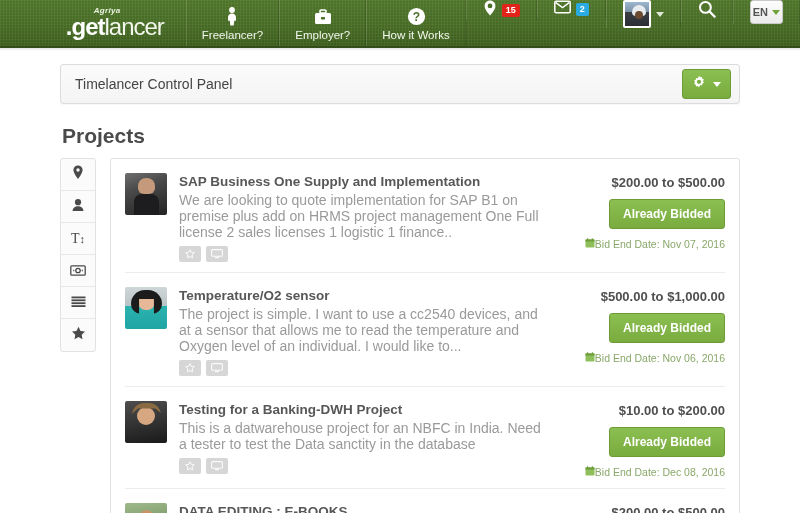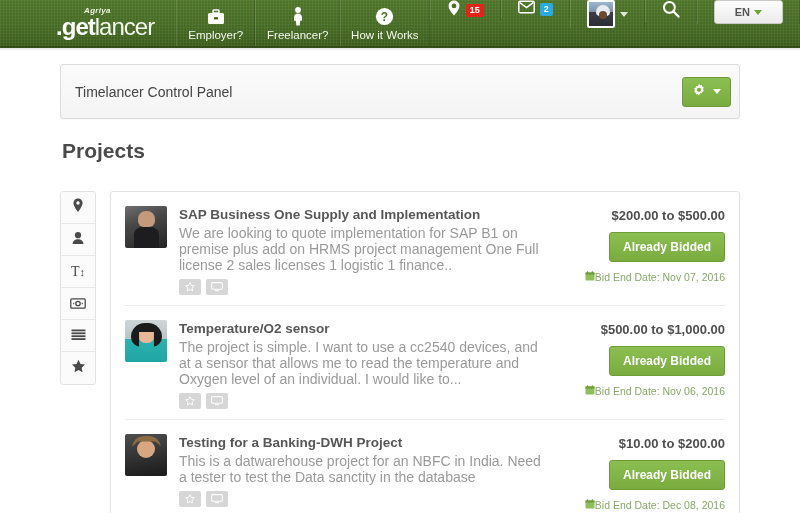--- a/index.html
+++ b/index.html
@@ -84,52 +84,52 @@
     content:""; position:absolute; left:10px; top:9px; width:8px; height:8px;
     border-radius:50%; background:#6b4a30;
   }
   .caret-wh {
     width:0;height:0;border-left:4px solid transparent;border-right:4px solid transparent;
     border-top:5px solid #dfe8d4; margin-left:5px;
   }
   .lang-btn {
     background: linear-gradient(180deg,#fdfdfd,#ebebeb);
     border: 1px solid #c9c9c9; border-radius: 3px;
-    padding: 5px 20px; font-size: 11px; font-weight: bold; color: #555;
+    padding: 5px 2px; font-size: 11px; font-weight: bold; color: #555;
     display:flex; align-items:center; cursor:pointer;
   }
   .caret-gr {
     width:0;height:0;border-left:4px solid transparent;border-right:4px solid transparent;
     border-top:5px solid #6ea23a; margin-left:4px;
   }
 
   
   .page { padding: 0 0 0 0; background: #fff; }
   .container { width: 680px; margin: 0 auto; }
 
   .panel-bar {
     margin-top: 16px;
-    height: 55px;
+    height: 40px;
     background: linear-gradient(180deg,#fbfbfb,#f4f4f4);
     border: 1px solid #dcdcdc; border-radius: 3px;
     display:flex; align-items:center; justify-content:space-between;
     padding: 0 8px 0 14px;
     box-shadow: 0 1px 1px rgba(0,0,0,0.03);
     gap: 10px;
   }
   .panel-title { font-size: 14px; color: #444; }
   .gear-btn {
     display:flex; align-items:center; gap:6px;
     background: linear-gradient(180deg,#8cbf51,#79ab3f);
     border: 1px solid #6d9c37; border-radius: 3px;
     padding: 5px 9px; cursor:pointer;
   }
 
   .page-title {
-    margin: 20px 0 28px 0;
+    margin: 20px 0 10px 0;
     font-size: 21px; font-weight: bold; color: #4a4a4a;
     padding-left: 2px;
   }
 
   
   .content { display:flex; align-items:flex-start; }
 
   .iconbar {
     width: 36px; flex: 0 0 36px;
     background: #fbfbfb;
@@ -209,37 +209,37 @@
 <div class="topbar">
   <div class="nav-spacer"></div>
 
   <div class="logo">
     <div class="logo-sup">Agriya</div>
     <div class="logo-main"><b class="dot">.</b><b>get</b><span class="light">lancer</span></div>
   </div>
 
   <div class="nav-item">
     <span class="ico">
+      <svg width="12" height="19" viewBox="0 0 12 19">
+          <circle cx="6" cy="3" r="2.9" fill="#fff"></circle>
+          <path d="M6 6.4c2.6 0 4 1.6 4 4.2v3.2H8.2l-.5 4.8H4.3l-.5-4.8H2v-3.2c0-2.6 1.4-4.2 4-4.2z" fill="#fff"></path>
+        </svg>
+    </span>
+    <span class="lbl">Freelancer?</span>
+  </div>
+
+  <div class="nav-item">
+    <span class="ico">
       <svg width="18" height="17" viewBox="0 0 18 17">
           <rect x="6" y="1" width="6" height="3" rx="1" fill="none" stroke="#fff" stroke-width="1.6"></rect>
           <rect x="1" y="4" width="16" height="11" rx="1.5" fill="#fff"></rect>
           <rect x="7" y="8" width="4" height="2.4" rx="0.6" fill="#4a7027"></rect>
         </svg>
     </span>
     <span class="lbl">Employer?</span>
-  </div>
-
-  <div class="nav-item">
-    <span class="ico">
-      <svg width="12" height="19" viewBox="0 0 12 19">
-          <circle cx="6" cy="3" r="2.9" fill="#fff"></circle>
-          <path d="M6 6.4c2.6 0 4 1.6 4 4.2v3.2H8.2l-.5 4.8H4.3l-.5-4.8H2v-3.2c0-2.6 1.4-4.2 4-4.2z" fill="#fff"></path>
-        </svg>
-    </span>
-    <span class="lbl">Freelancer?</span>
   </div>
 
   <div class="nav-item">
     <span class="ico">
       <svg width="19" height="19" viewBox="0 0 19 19">
           <circle cx="9.5" cy="9.5" r="8.6" fill="#fff"></circle>
           <text x="9.5" y="14" text-anchor="middle" font-size="12" font-weight="bold" font-family="Liberation Sans, sans-serif" fill="#4a7027">?</text>
         </svg>
     </span>
     <span class="lbl">How it Works</span>

